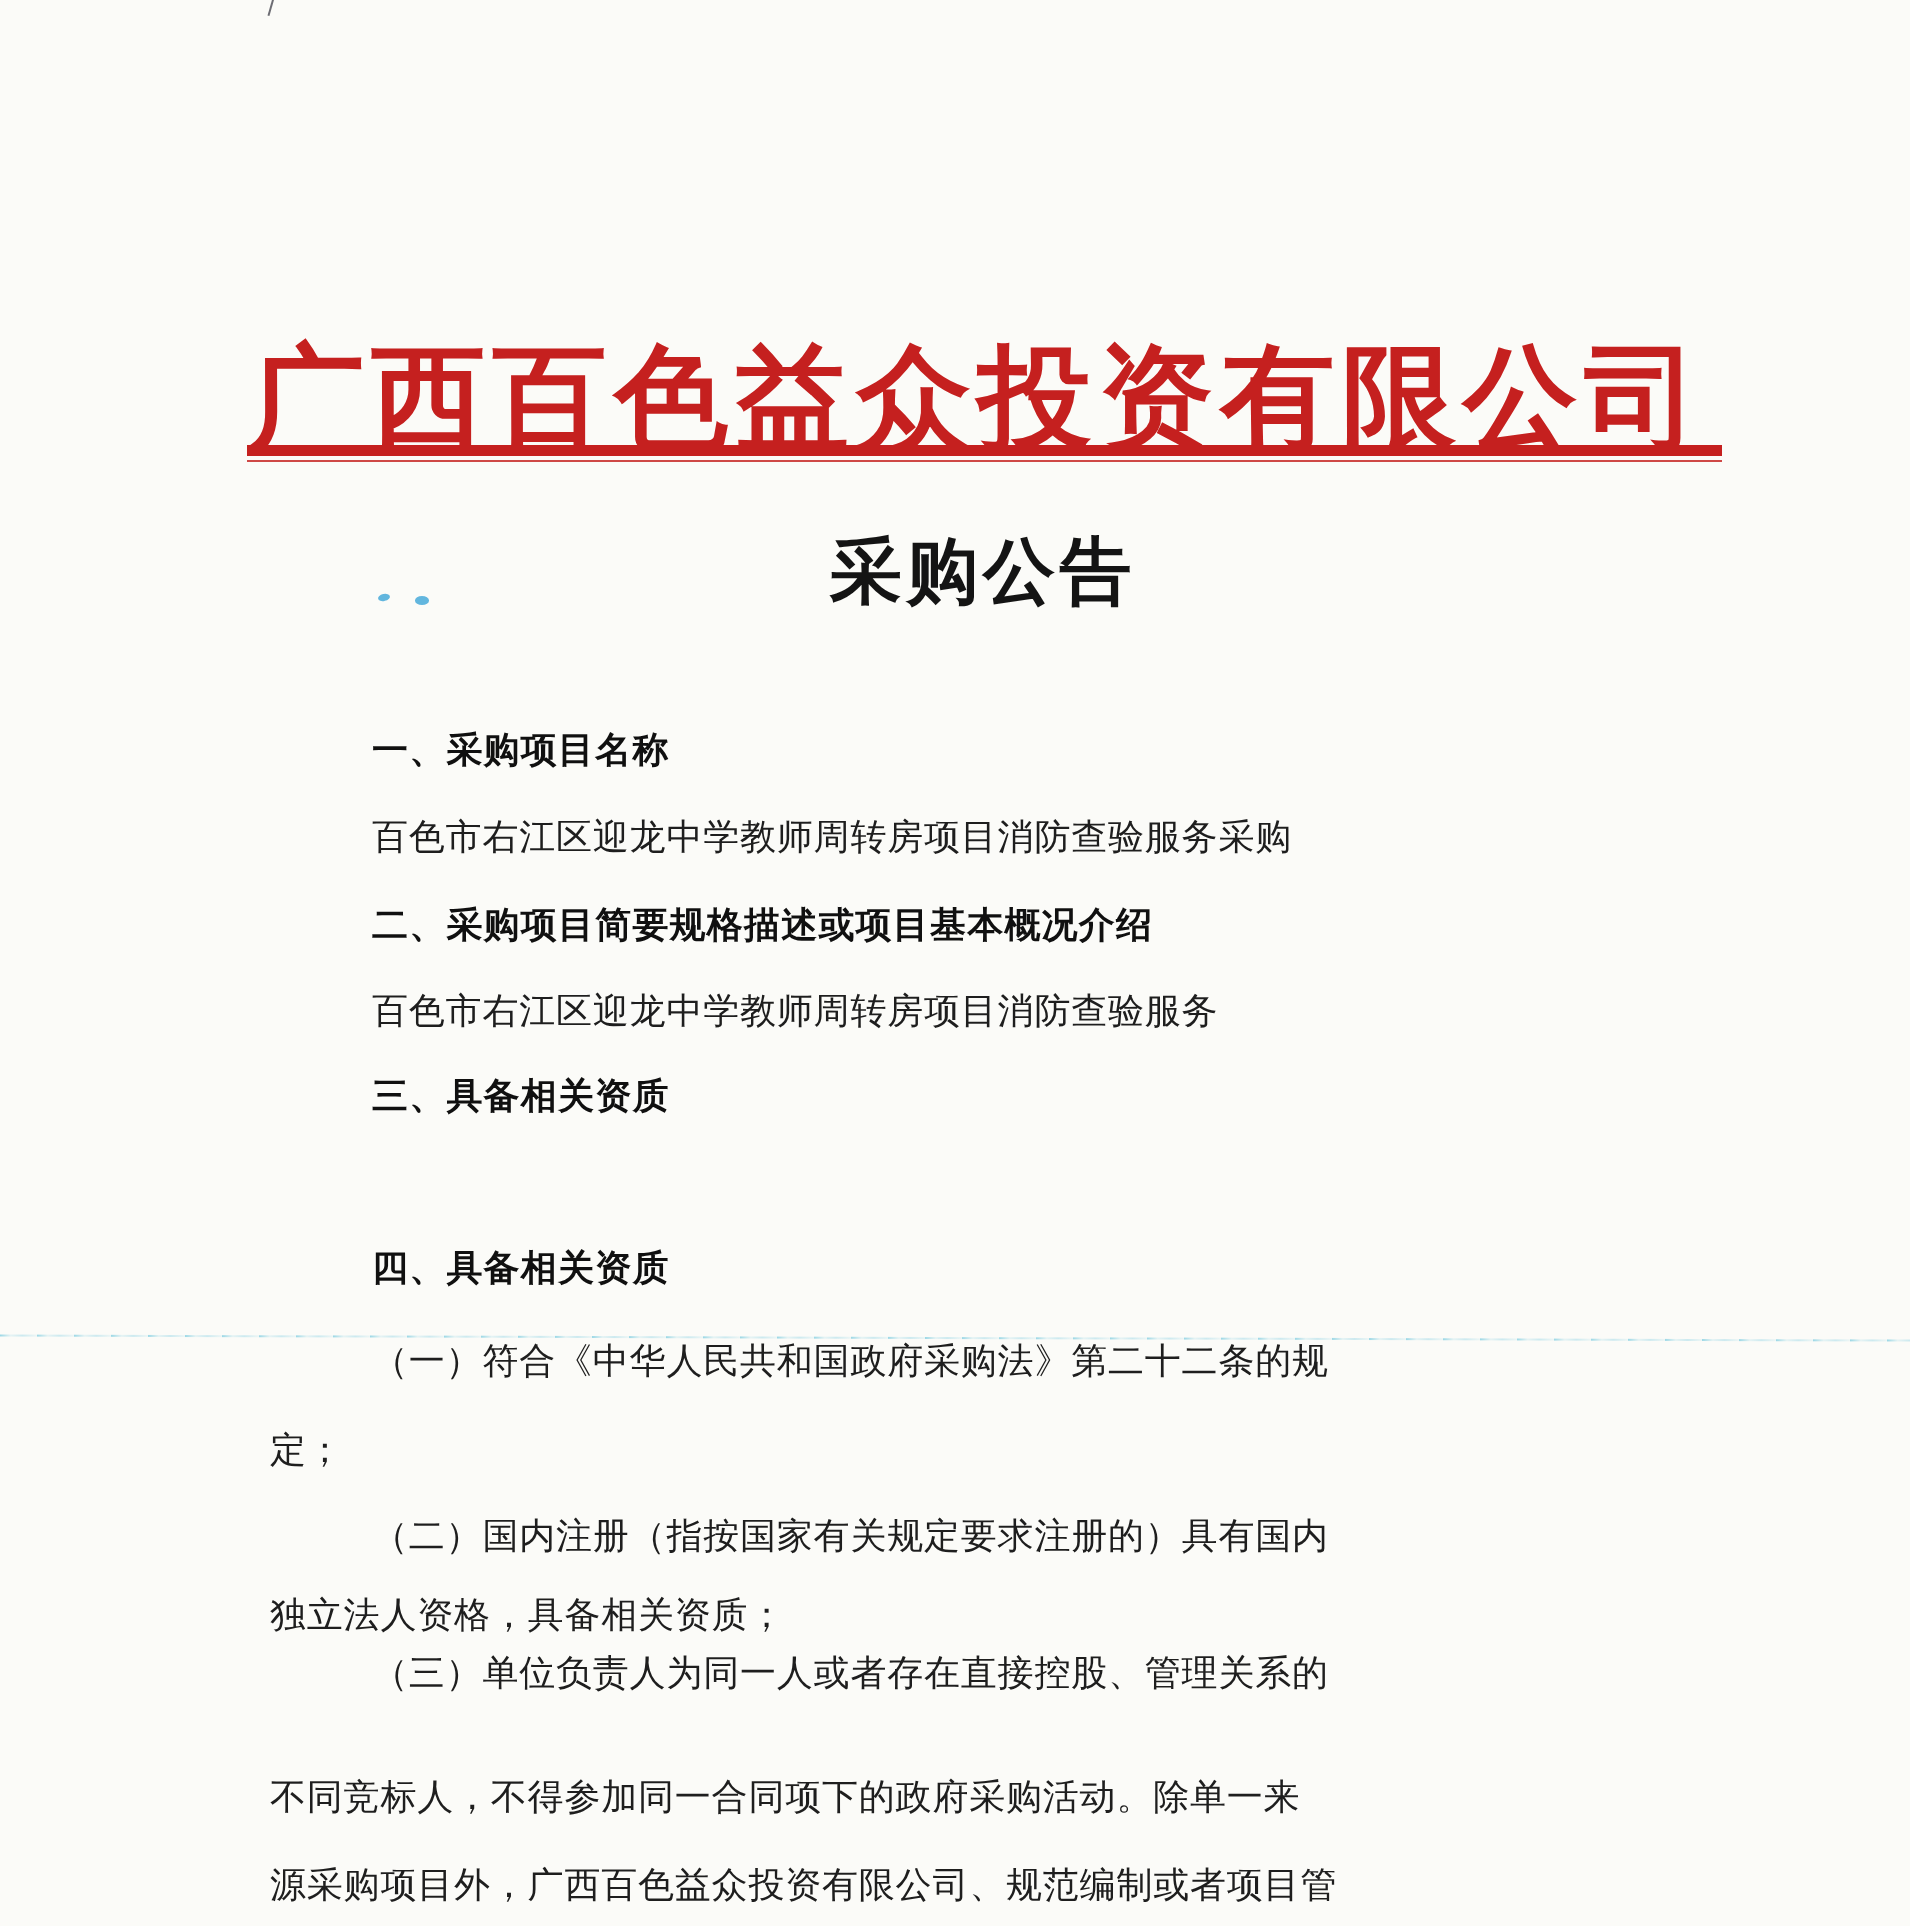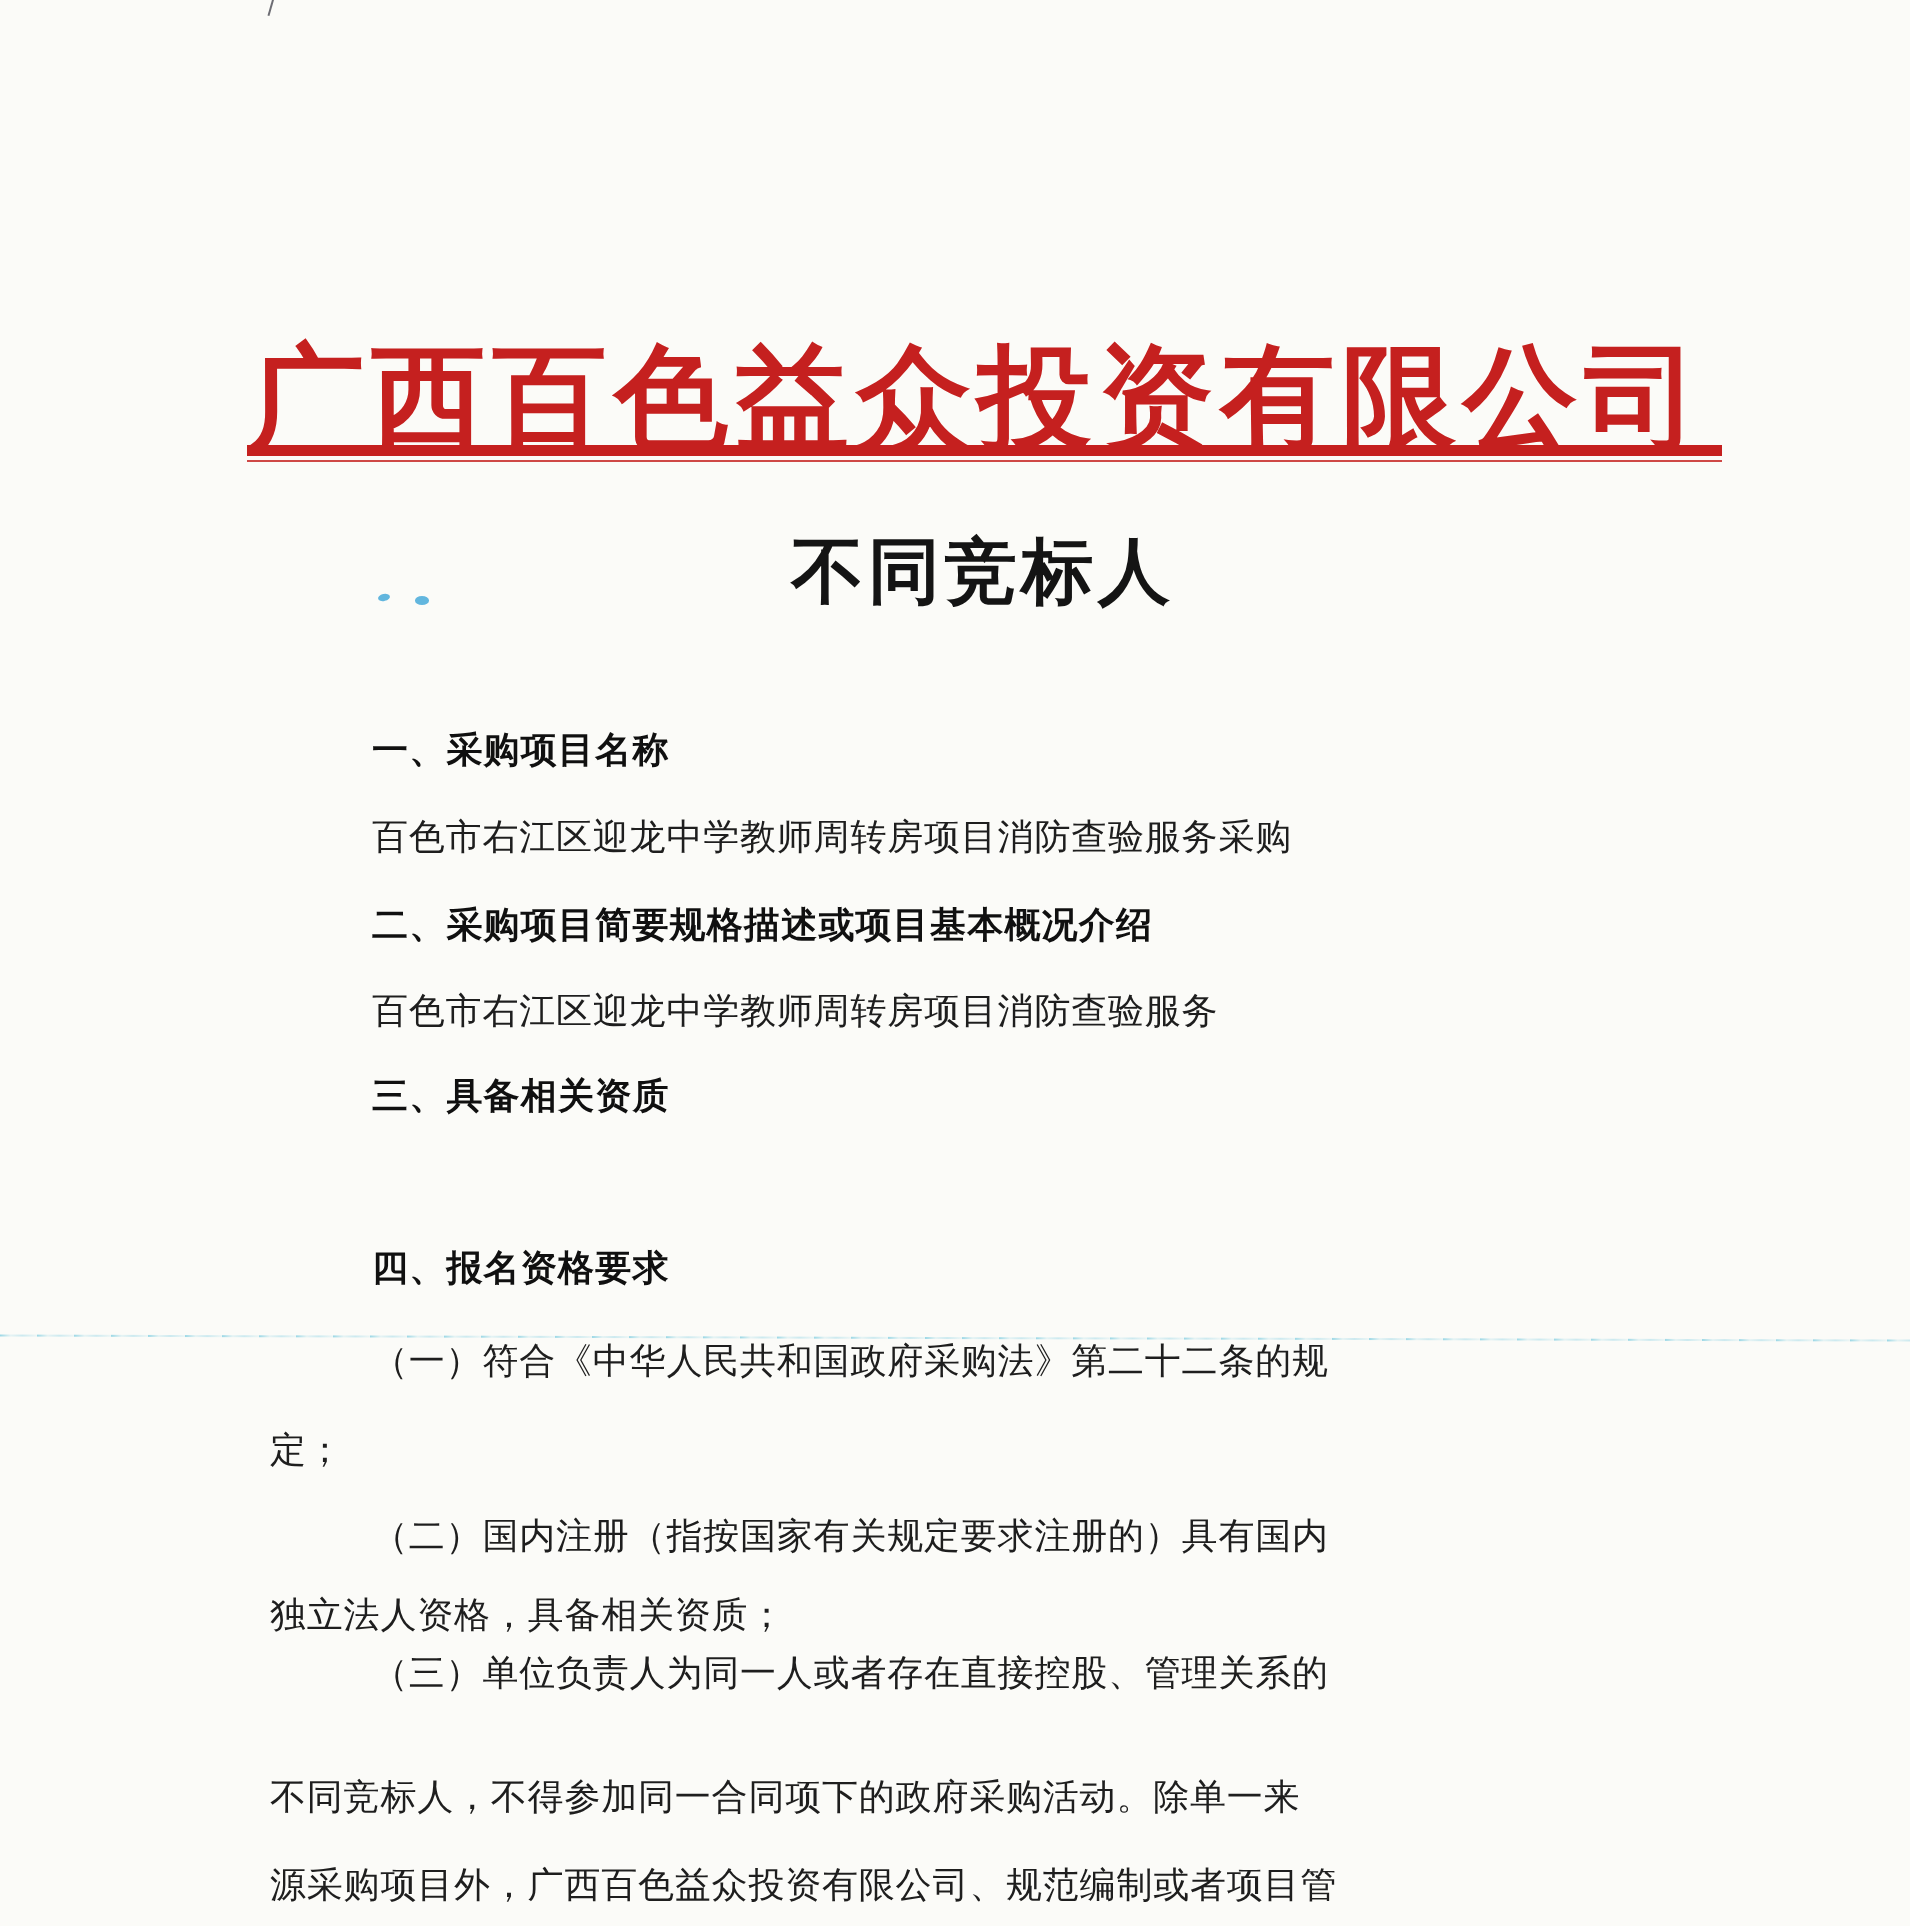--- a/index.html
+++ b/index.html
@@ -59,31 +59,31 @@
 </style>
 </head>
 <body>
 
 <div class="page">
 
   <div class="company">广西百色益众投资有限公司</div>
   <div class="rule rule-top-thick"></div>
   <div class="rule rule-top-thin"></div>
 
-  <div class="doc-title">不同竞标人</div>
+  <div class="doc-title">采购公告</div>
 
   <div class="line heading" style="top:728px;left:372px">一、采购项目名称</div>
   <div class="line" style="top:816px;left:372px">百色市右江区迎龙中学教师周转房项目消防查验服务采购</div>
 
   <div class="line heading" style="top:903px;left:372px">二、采购项目简要规格描述或项目基本概况介绍</div>
   <div class="line" style="top:990px;left:372px">百色市右江区迎龙中学教师周转房项目消防查验服务</div>
 
   <div class="line heading" style="top:1074px;left:372px">三、具备相关资质</div>
 
-  <div class="line heading" style="top:1246px;left:372px">四、报名资格要求</div>
+  <div class="line heading" style="top:1246px;left:372px">四、具备相关资质</div>
   <div class="line" style="top:1340px;left:372px">（一）符合《中华人民共和国政府采购法》第二十二条的规</div>
   <div class="line" style="top:1429px;left:270px">定；</div>
   <div class="line" style="top:1515px;left:372px">（二）国内注册（指按国家有关规定要求注册的）具有国内</div>
   <div class="line" style="top:1594px;left:270px">独立法人资格，具备相关资质；</div>
   <div class="line" style="top:1652px;left:372px">（三）单位负责人为同一人或者存在直接控股、管理关系的</div>
   <div class="line" style="top:1776px;left:270px">不同竞标人，不得参加同一合同项下的政府采购活动。除单一来</div>
   <div class="line" style="top:1864px;left:270px">源采购项目外，广西百色益众投资有限公司、规范编制或者项目管</div>
 
   <div class="cyan-streak"></div>
   <div class="ink-speck speck-a"></div>

